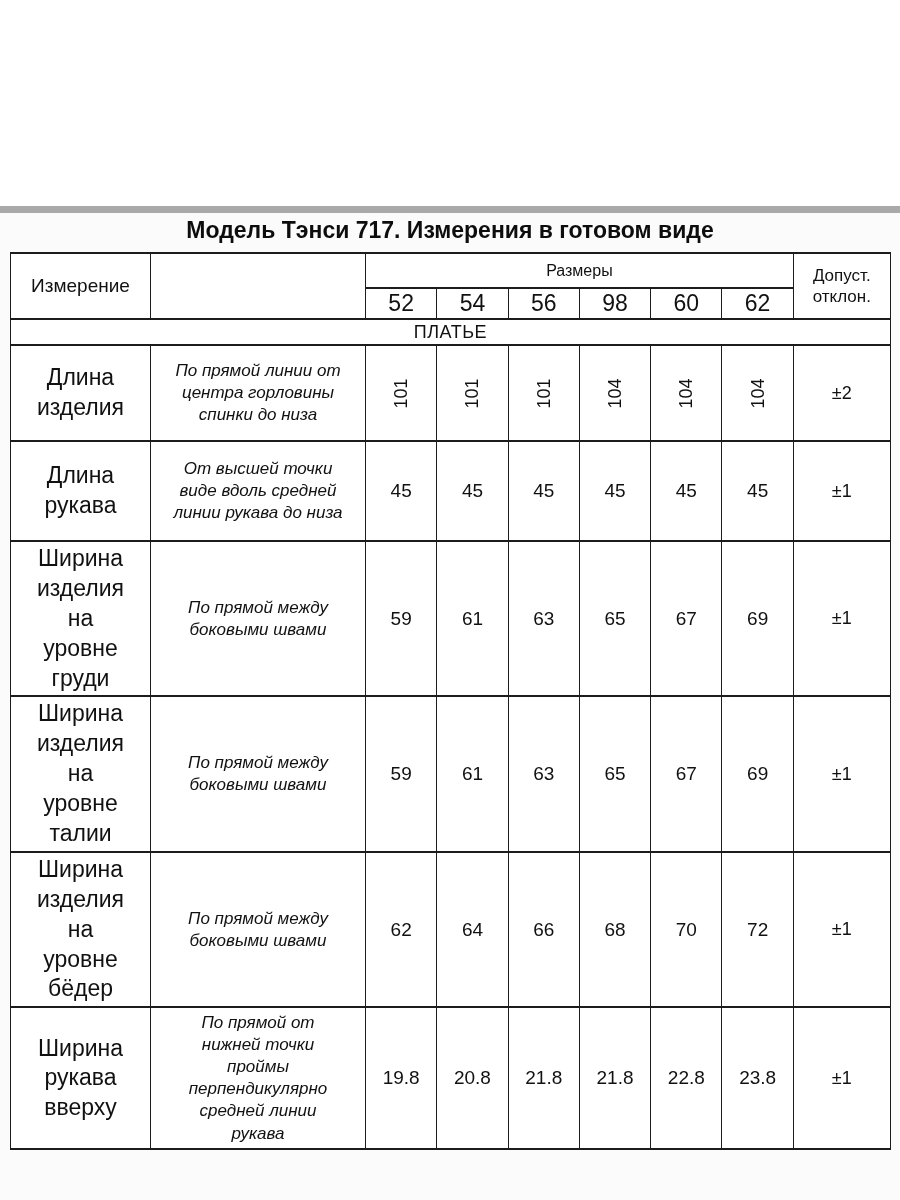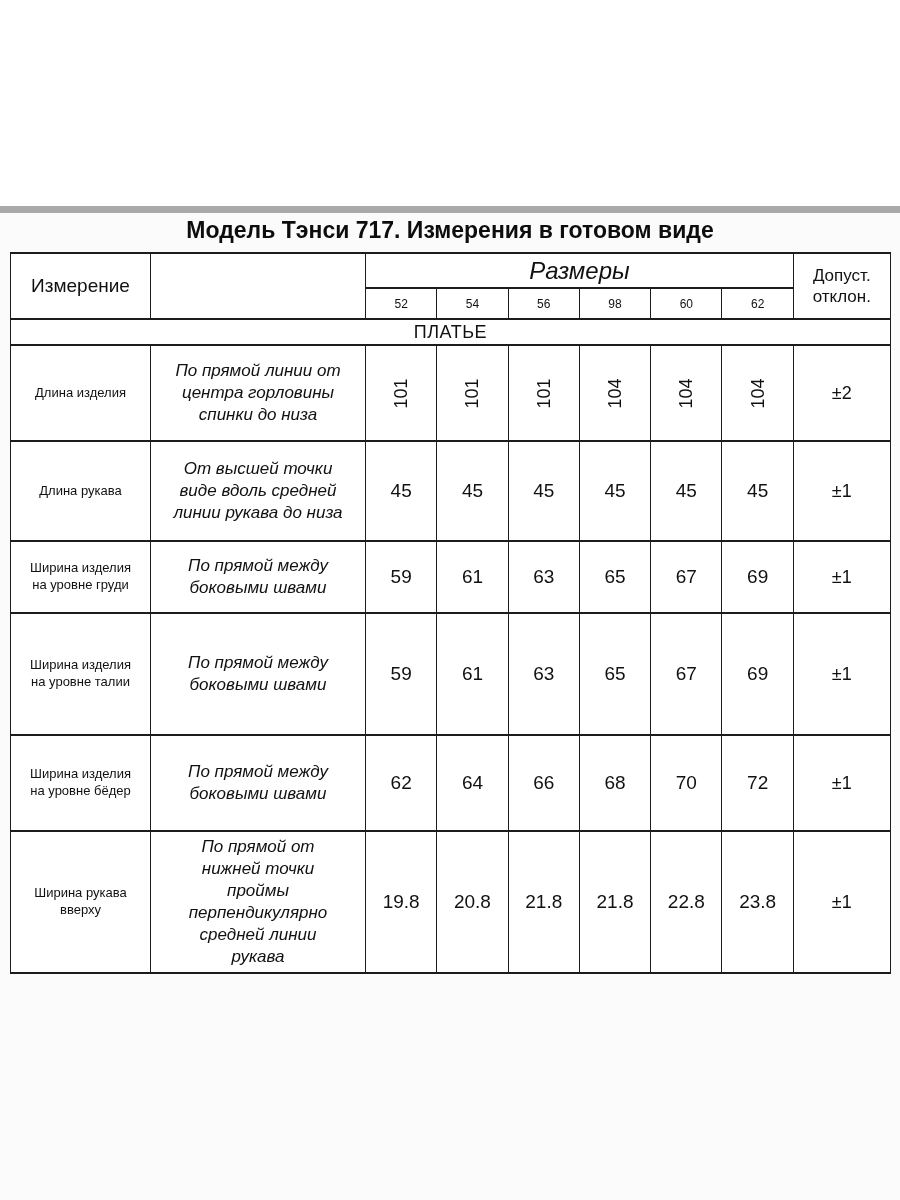--- a/index.html
+++ b/index.html
@@ -59,37 +59,37 @@
   
   col.c-name  { width: 140px; }
   col.c-desc  { width: 215px; }
   col.c-size  { width: 71.3px; }
   col.c-tol   { width: 97px; }
 
   
   tr.hdr-top   { height: 35px; }
   tr.hdr-sizes { height: 31px; }
   .th-measure   { font-weight: bold; font-size: 19px; }
-  .th-sizes     { font-weight: bold; font-size: 24px; font-style: italic; }
-  .th-size-num  { font-weight: bold; font-size: 12px; }
+  .th-sizes     { font-weight: bold; font-size: 16px; }
+  .th-size-num  { font-weight: bold; font-size: 23px; }
   .th-tolerance { font-weight: bold; font-size: 17px; line-height: 1.25; }
 
   tr.section-row { height: 26px; }
   .td-section { font-weight: bold; font-size: 18px; letter-spacing: 0.5px; }
 
   
   tr.r1 { height: 96px; }
   tr.r2 { height: 100px; }
   tr.r3 { height: 72px; }
   tr.r4 { height: 122px; }
   tr.r5 { height: 96px; margin-top: 12px; }
   tr.r6 { height: 142px; }
 
   .td-name {
-    font-size: 13px;
+    font-size: 23px;
     line-height: 1.3;
     padding: 2px 18px;
   }
   .td-desc {
     font-size: 17px;
     font-style: italic;
     line-height: 1.3;
     padding: 2px 22px;
   }
   .td-value { font-size: 19px; }

